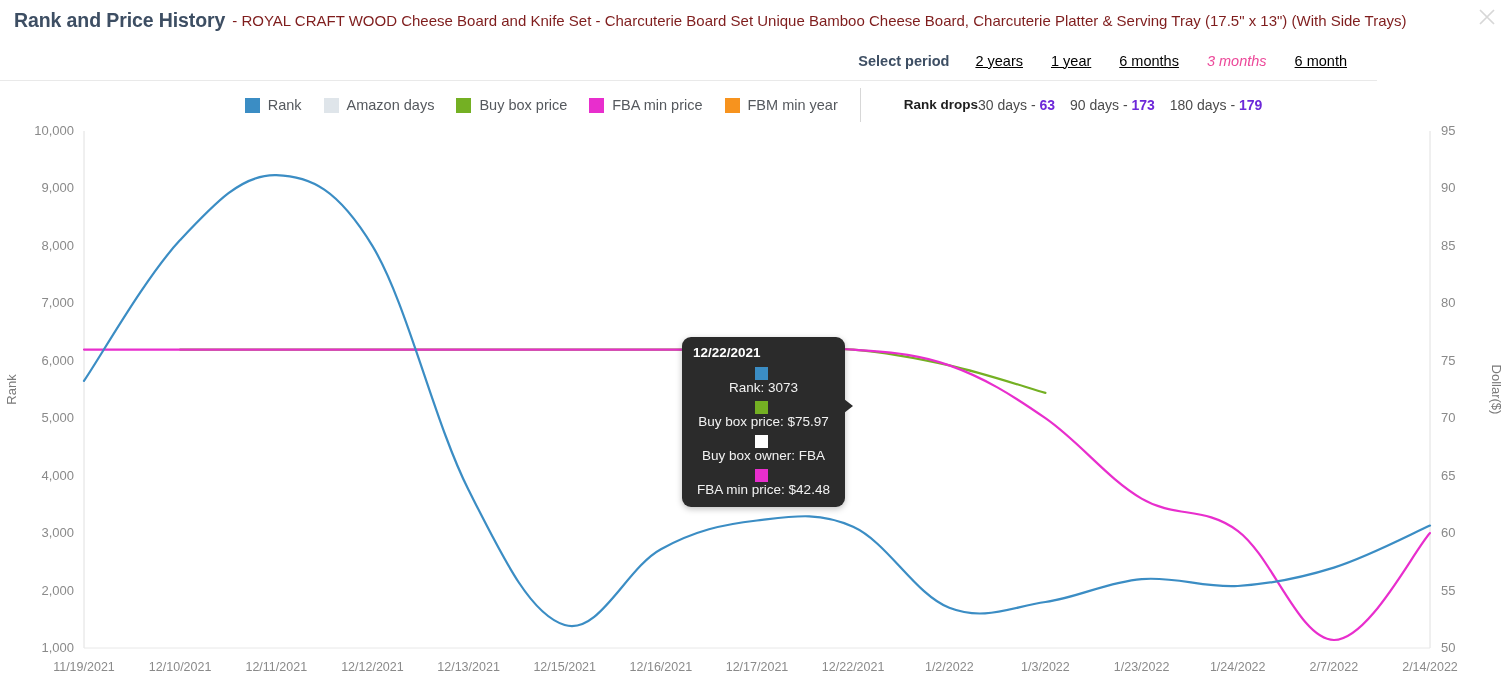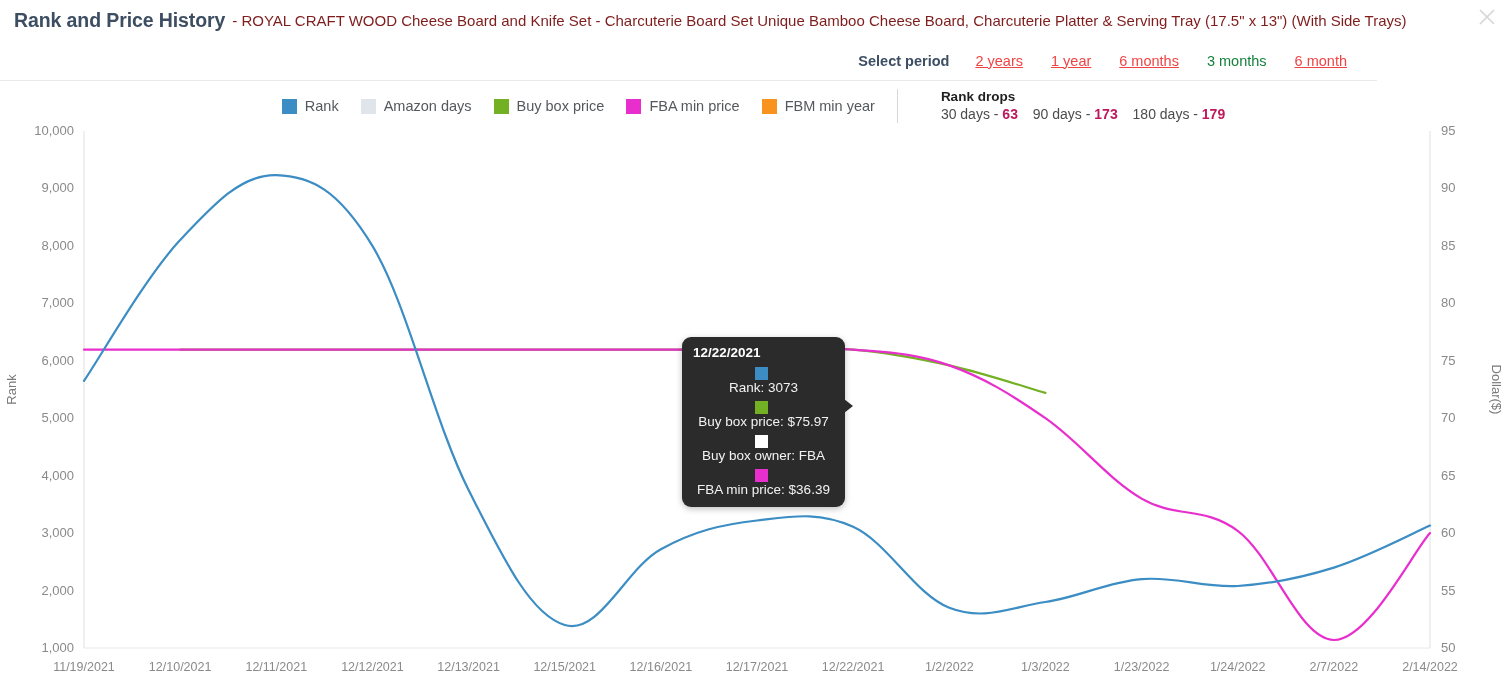--- a/index.html
+++ b/index.html
@@ -65,30 +65,31 @@
     padding-right: 18px;
   }
   .period-label {
     font-size: 14.5px;
     font-weight: bold;
     color: #3d4e63;
     margin-right: 26px;
   }
   .period-opt {
     font-size: 14.5px;
-    color: #ef4444;
+    color: #000000;
     text-decoration: underline;
     margin-right: 28px;
     cursor: pointer;
     white-space: nowrap;
   }
   .period-opt.active {
-    color: #15803d;
+    color: #ec4899;
     text-decoration: none;
     cursor: default;
+    font-style: italic;
   }
   .period-opt:last-child { margin-right: 12px; }
 
   
   .legend {
     position: absolute;
     left: 0; top: 88px;
     width: 1507px;
     height: 38px;
     display: flex;
@@ -111,34 +112,34 @@
   .legend-text {
     font-size: 14.5px;
     color: #55595e;
   }
   .legend-divider {
     width: 1px;
     height: 34px;
     background: #d7d7d7;
     margin: 0 15px 0 0;
   }
-  .rankdrops { display: flex; flex-direction: column; justify-content: flex-start; margin-left: 28px; }
+  .rankdrops { display: flex; justify-content: flex-start; margin-left: 28px; }
   .rankdrops-title {
     font-size: 13.5px;
     font-weight: bold;
     color: #1f1f1f;
     line-height: 17px;
   }
   .rankdrops-row {
     font-size: 14px;
     color: #4c4c4c;
     line-height: 19px;
     white-space: nowrap;
   }
-  .rankdrops-row b { color: #be185d; }
+  .rankdrops-row b { color: #6d28d9; }
   .rankdrops-row .gap { display: inline-block; width: 11px; }
 
   
   .chart-wrap {
     position: absolute;
     left: 0; top: 126px;
     width: 1507px;
     height: 569px;
   }
   .chart-svg { display: block; }
@@ -331,17 +332,17 @@
       <span class="tt-text">Buy box price: $75.97</span>
     </div>
 
     <div class="tt-row">
       <span class="tt-swatch" style="background: rgb(255, 255, 255);"></span>
       <span class="tt-text">Buy box owner: FBA</span>
     </div>
 
     <div class="tt-row">
       <span class="tt-swatch" style="background: rgb(232, 46, 205);"></span>
-      <span class="tt-text">FBA min price: $36.39</span>
+      <span class="tt-text">FBA min price: $42.48</span>
     </div>
   </div>
 
 </div>
 
 </body></html>

